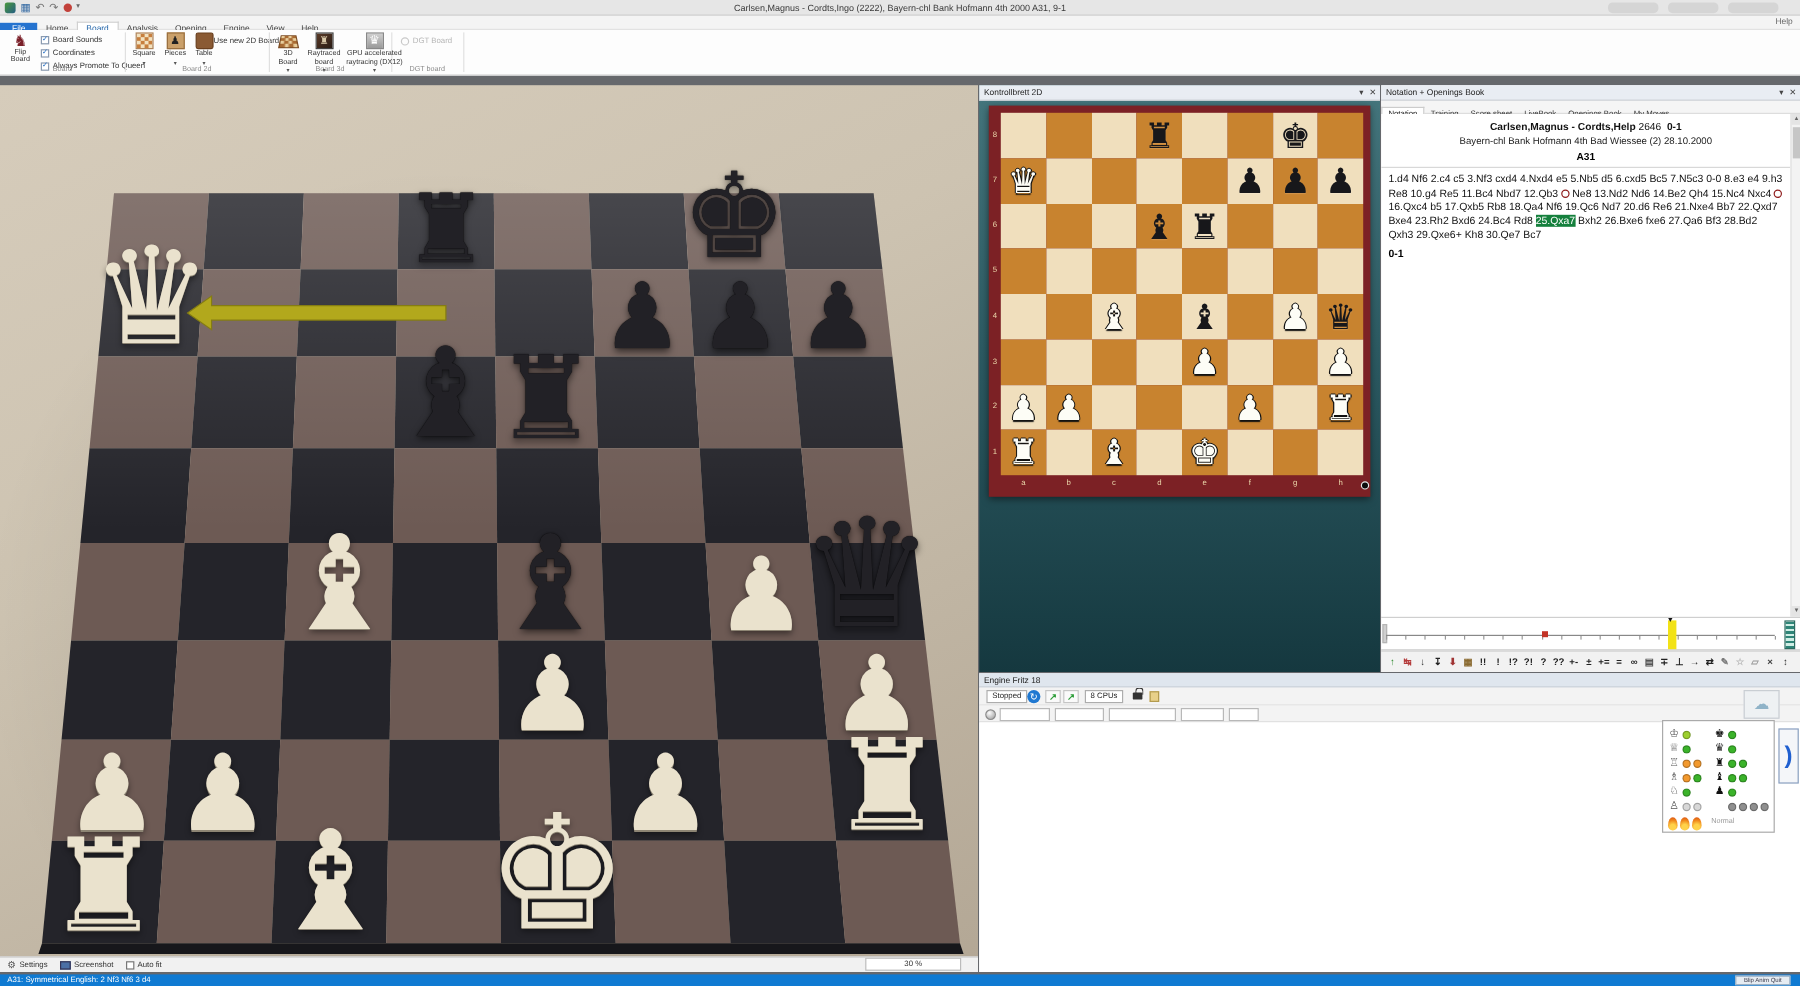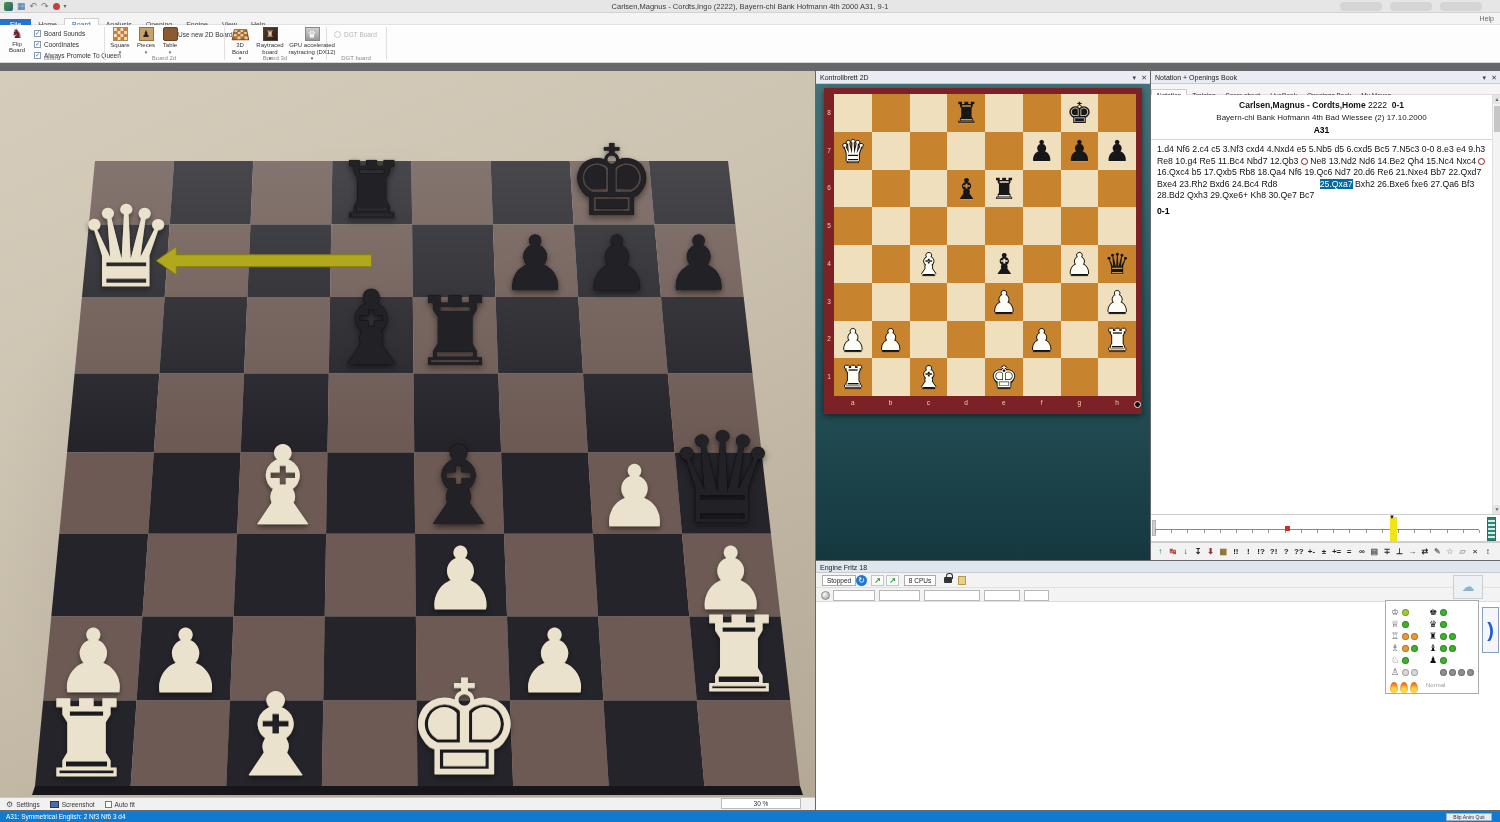--- a/index.html
+++ b/index.html
@@ -76,21 +76,21 @@
   .ntab{display:inline-block;padding:0 5px;font-size:6.5px;line-height:11px;color:#333;}
   .ntab.active{background:#fff;border:1px solid #ccc;border-bottom:none;color:#111;}
   #ncontent{left:0;top:24px;width:341px;height:419px;background:#fff;overflow:hidden;}
   #gamehead{text-align:center;padding-top:5px;border-bottom:1px solid #d8d8d8;padding-bottom:4px;}
   #gh1{font-size:8.5px;color:#111;}
   #gh1 .bold{font-weight:bold;}
   #gh2{font-size:8px;color:#222;margin-top:3px;}
   #gh3{font-size:8.5px;font-weight:bold;margin-top:3px;}
   #moves{padding:4px 6px;font-size:8.7px;line-height:11.5px;color:#111;}
   .mv{white-space:nowrap;}
-  .mv.hl{background:#0369a1;color:#fff;margin-left:40px;}
+  .mv.hl{background:#15803d;color:#fff;}
   .ringsym{display:inline-block;width:7px;height:7px;border:1.5px solid #8f1d1d;border-radius:50%;vertical-align:-1px;}
   #nresult{padding:0 6px;font-size:8.7px;font-weight:bold;}
   #nscroll{left:341px;top:24px;width:8px;height:419px;background:#f3f3f3;border-left:1px solid #e0e0e0;}
   .sarrow{position:absolute;left:0;width:8px;height:9px;background:#e4e4e4;font-size:5px;color:#666;text-align:center;line-height:9px;}
   #nthumb{position:absolute;left:1px;width:6px;height:26px;background:#c6c6c6;}
   #evalstrip{left:0;top:443px;width:349px;height:28px;background:#fff;border-top:1px solid #cfcfcf;border-bottom:1px solid #cfcfcf;}
   #evalline{position:absolute;left:4px;top:14px;width:324px;height:1px;background:#888;}
   .tick{position:absolute;top:15px;width:1px;height:3px;background:#999;}
   #redmark{position:absolute;top:11px;width:5px;height:5px;background:#c23327;}
   #yellowbar{position:absolute;top:2px;width:7px;height:24px;background:#f2e216;}
@@ -463,25 +463,25 @@
       <div class="phead-t">Notation + Openings Book</div>
       <div class="phead-c">
         <span>▾</span>
         <span>✕</span>
       </div>
     </div>
     <div id="ntabs" class="abs"><div class="ntab active">Notation</div><div class="ntab">Training</div><div class="ntab">Score sheet</div><div class="ntab">LiveBook</div><div class="ntab">Openings Book</div><div class="ntab">My Moves</div></div>
     <div id="ncontent" class="abs">
       <div id="gamehead">
         <div id="gh1">
-          <span class="bold">Carlsen,Magnus - Cordts,Home</span>
-          <span>2222</span>&nbsp;
+          <span class="bold">Carlsen,Magnus - Cordts,Help</span>
+          <span>2646</span>&nbsp;
           <span class="bold">0-1</span>
         </div>
-        <div id="gh2">Bayern-chl Bank Hofmann 4th Bad Wiessee (2)  17.10.2000</div>
+        <div id="gh2">Bayern-chl Bank Hofmann 4th Bad Wiessee (2)  28.10.2000</div>
         <div id="gh3">A31</div>
       </div>
       <div id="moves"><span class="mv">1.d4</span> <span class="mv">Nf6</span> <span class="mv">2.c4</span> <span class="mv">c5</span> <span class="mv">3.Nf3</span> <span class="mv">cxd4</span> <span class="mv">4.Nxd4</span> <span class="mv">e5</span> <span class="mv">5.Nb5</span> <span class="mv">d5</span> <span class="mv">6.cxd5</span> <span class="mv">Bc5</span> <span class="mv">7.N5c3</span> <span class="mv">0-0</span> <span class="mv">8.e3</span> <span class="mv">e4</span> <span class="mv">9.h3</span> <span class="mv">Re8</span> <span class="mv">10.g4</span> <span class="mv">Re5</span> <span class="mv">11.Bc4</span> <span class="mv">Nbd7</span> <span class="mv">12.Qb3</span> <span class="ringsym"></span> <span class="mv">Ne8</span> <span class="mv">13.Nd2</span> <span class="mv">Nd6</span> <span class="mv">14.Be2</span> <span class="mv">Qh4</span> <span class="mv">15.Nc4</span> <span class="mv">Nxc4</span> <span class="ringsym"></span> <span class="mv">16.Qxc4</span> <span class="mv">b5</span> <span class="mv">17.Qxb5</span> <span class="mv">Rb8</span> <span class="mv">18.Qa4</span> <span class="mv">Nf6</span> <span class="mv">19.Qc6</span> <span class="mv">Nd7</span> <span class="mv">20.d6</span> <span class="mv">Re6</span> <span class="mv">21.Nxe4</span> <span class="mv">Bb7</span> <span class="mv">22.Qxd7</span> <span class="mv">Bxe4</span> <span class="mv">23.Rh2</span> <span class="mv">Bxd6</span> <span class="mv">24.Bc4</span> <span class="mv">Rd8</span> <span class="mv hl">25.Qxa7</span> <span class="mv">Bxh2</span> <span class="mv">26.Bxe6</span> <span class="mv">fxe6</span> <span class="mv">27.Qa6</span> <span class="mv">Bf3</span> <span class="mv">28.Bd2</span> <span class="mv">Qxh3</span> <span class="mv">29.Qxe6+</span> <span class="mv">Kh8</span> <span class="mv">30.Qe7</span> <span class="mv">Bc7</span> </div>
       <div id="nresult">0-1</div>
     </div>
     <div id="nscroll" class="abs">
       <div class="sarrow" style="top:0">▲</div>
       <div id="nthumb" style="top:11px"></div>
       <div class="sarrow" style="bottom:0">▼</div>
     </div>

